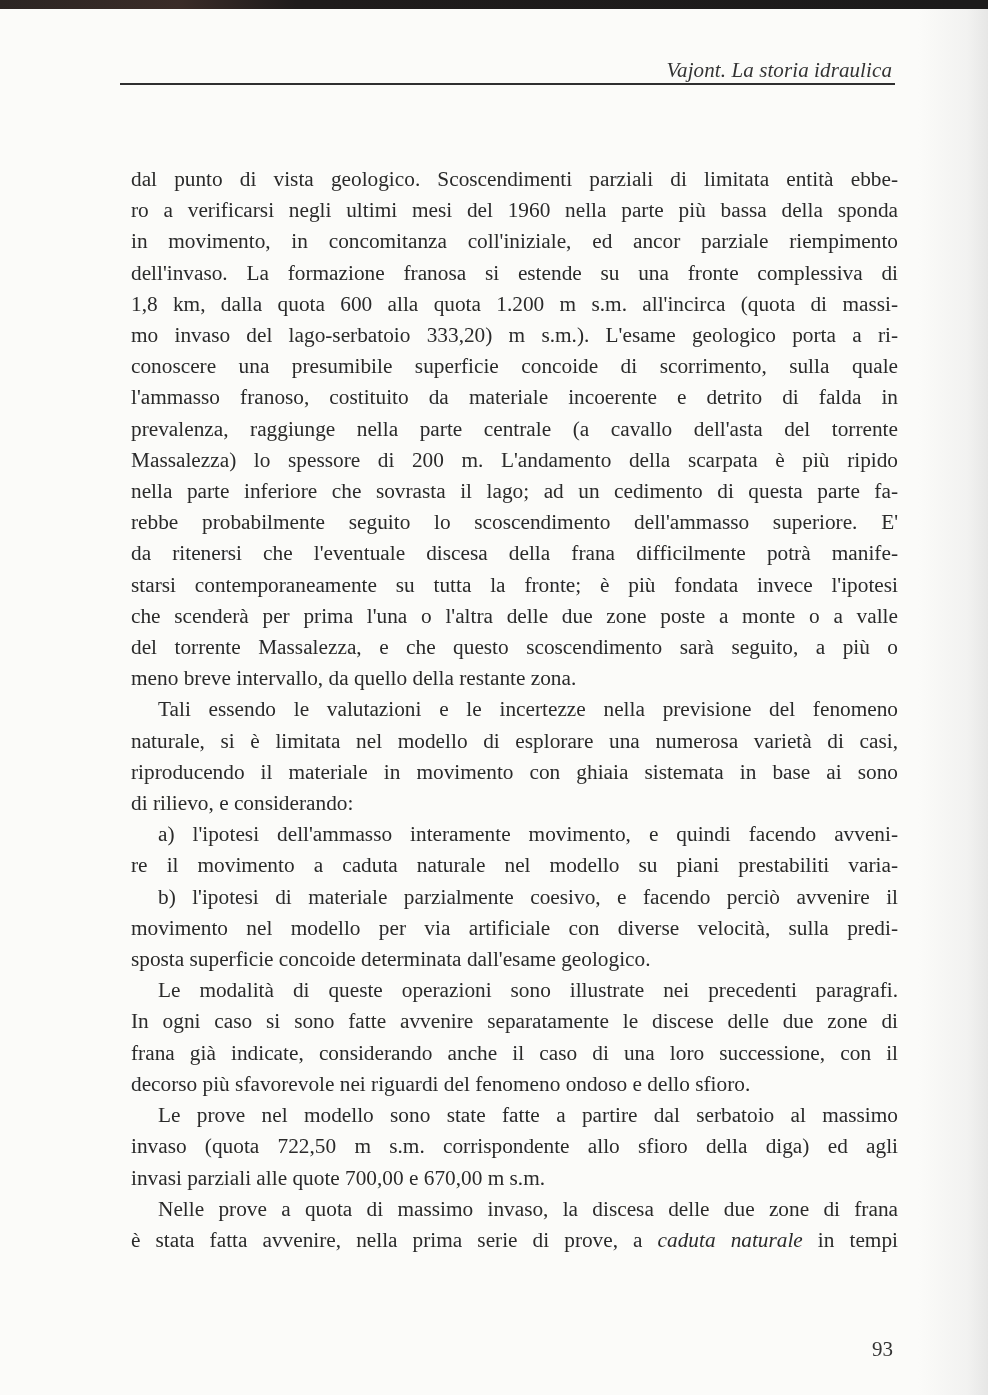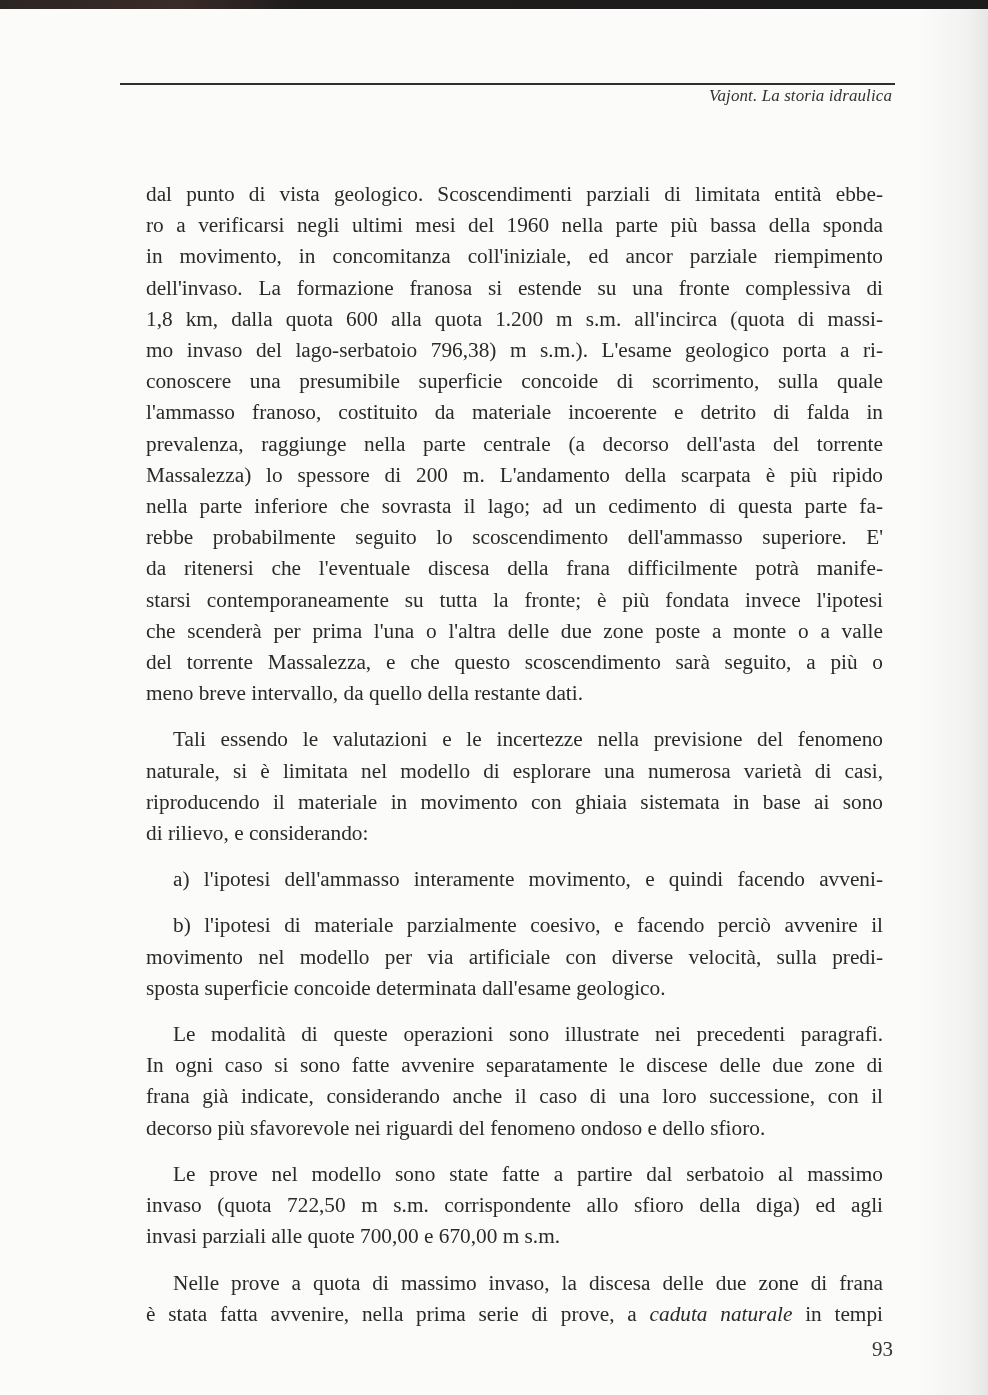--- a/index.html
+++ b/index.html
@@ -25,46 +25,45 @@
       position: absolute;
       right: 0; top: 9px;
       width: 70px; height: 1386px;
       background: linear-gradient(to right, rgba(255,255,255,0) 0%, rgba(225,225,225,0.35) 70%, rgba(210,210,210,0.5) 100%);
       pointer-events: none;
     }
     .running-header {
       position: absolute;
       right: 96px;
       top: 58px;
-      font-size: 17px;
+      font-size: 21px;
       font-style: italic;
       color: #333;
       letter-spacing: 0.1px;
-      margin-top: 28px;
     }
     .header-rule {
       position: absolute;
       left: 120px;
       top: 83px;
       width: 775px;
       height: 2px;
       background: #2f2f2f;
     }
     .body-text {
       position: absolute;
       left: 131px;
       top: 164px;
       width: 767px;
       font-size: 21.3px;
       line-height: 31.2px;
       text-align: justify;
       color: #2a2a2a;
     }
     .para {
-      margin: 15px;
+      margin: 0;
       text-indent: 0;
       hyphens: manual;
     }
     .line {
       display: block;
       text-align: justify;
       text-align-last: justify;
       white-space: nowrap;
       overflow: visible;
     }
@@ -91,43 +90,44 @@
 <div class="running-header">Vajont. La storia idraulica</div>
 <div class="header-rule"></div>
 
 <div class="body-text">
   <p class="para">
     <span class="line">dal punto di vista geologico. Scoscendimenti parziali di limitata entità ebbe-</span>
     <span class="line">ro a verificarsi negli ultimi mesi del 1960 nella parte più bassa della sponda</span>
     <span class="line">in movimento, in concomitanza coll'iniziale, ed ancor parziale riempimento</span>
     <span class="line">dell'invaso. La formazione franosa si estende su una fronte complessiva di</span>
     <span class="line">1,8 km, dalla quota 600 alla quota 1.200 m s.m. all'incirca (quota di massi-</span>
-    <span class="line">mo invaso del lago-serbatoio 796,38) m s.m.). L'esame geologico porta a ri-</span>
+    <span class="line">mo invaso del lago-serbatoio 333,20) m s.m.). L'esame geologico porta a ri-</span>
     <span class="line">conoscere una presumibile superficie concoide di scorrimento, sulla quale</span>
     <span class="line">l'ammasso franoso, costituito da materiale incoerente e detrito di falda in</span>
-    <span class="line">prevalenza, raggiunge nella parte centrale (a decorso dell'asta del torrente</span>
+    <span class="line">prevalenza, raggiunge nella parte centrale (a cavallo dell'asta del torrente</span>
     <span class="line">Massalezza) lo spessore di 200 m. L'andamento della scarpata è più ripido</span>
     <span class="line">nella parte inferiore che sovrasta il lago; ad un cedimento di questa parte fa-</span>
     <span class="line">rebbe probabilmente seguito lo scoscendimento dell'ammasso superiore. E'</span>
     <span class="line">da ritenersi che l'eventuale discesa della frana difficilmente potrà manife-</span>
     <span class="line">starsi contemporaneamente su tutta la fronte; è più fondata invece l'ipotesi</span>
     <span class="line">che scenderà per prima l'una o l'altra delle due zone poste a monte o a valle</span>
     <span class="line">del torrente Massalezza, e che questo scoscendimento sarà seguito, a più o</span>
-    <span class="line last">meno breve intervallo, da quello della restante dati.</span>
+    <span class="line last">meno breve intervallo, da quello della restante zona.</span>
   </p>
 
   <p class="para">
     <span class="line" style="padding-left:27px">Tali essendo le valutazioni e le incertezze nella previsione del fenomeno</span>
     <span class="line">naturale, si è limitata nel modello di esplorare una numerosa varietà di casi,</span>
     <span class="line">riproducendo il materiale in movimento con ghiaia sistemata in base ai sono</span>
     <span class="line last">di rilievo, e considerando:</span>
   </p>
 
   <p class="para">
     <span class="line" style="padding-left:27px">a) l'ipotesi dell'ammasso interamente movimento, e quindi facendo avveni-</span>
+    <span class="line">re il movimento a caduta naturale nel modello su piani prestabiliti varia-</span>
   </p>
 
   <p class="para">
     <span class="line" style="padding-left:27px">b) l'ipotesi di materiale parzialmente coesivo, e facendo perciò avvenire il</span>
     <span class="line">movimento nel modello per via artificiale con diverse velocità, sulla predi-</span>
     <span class="line last">sposta superficie concoide determinata dall'esame geologico.</span>
   </p>
 
   <p class="para">
     <span class="line" style="padding-left:27px">Le modalità di queste operazioni sono illustrate nei precedenti paragrafi.</span>

